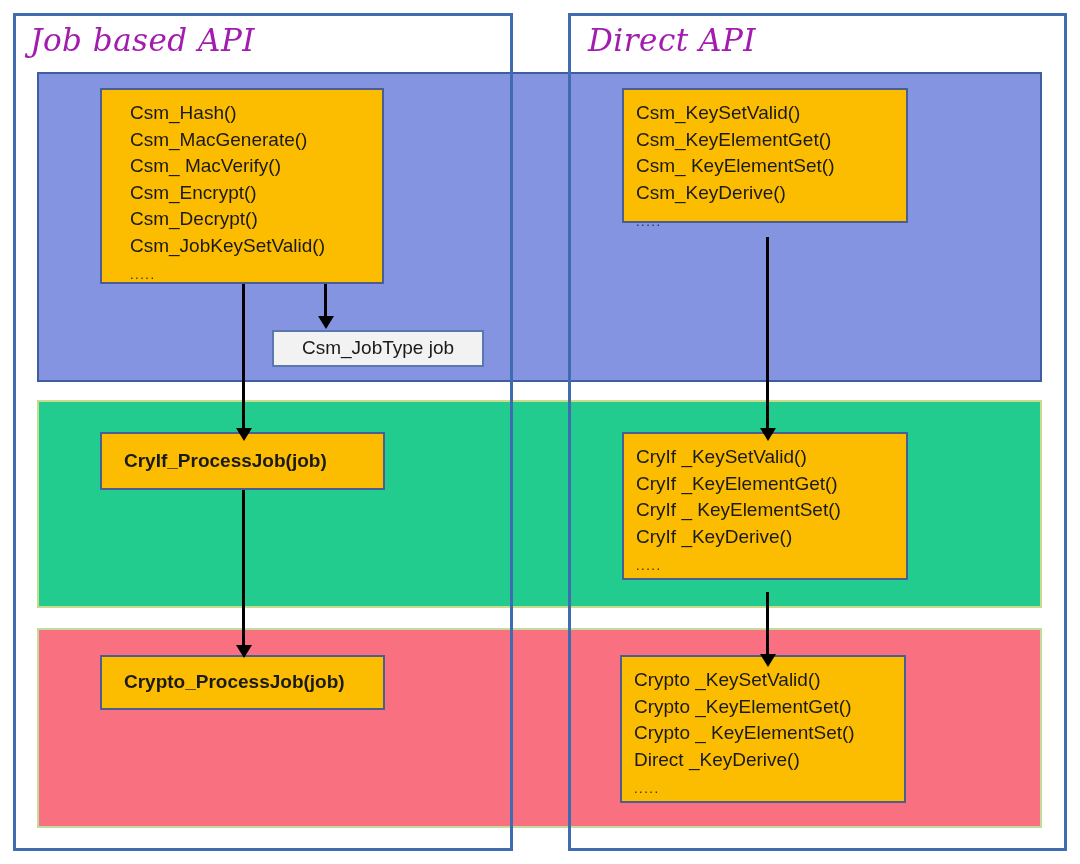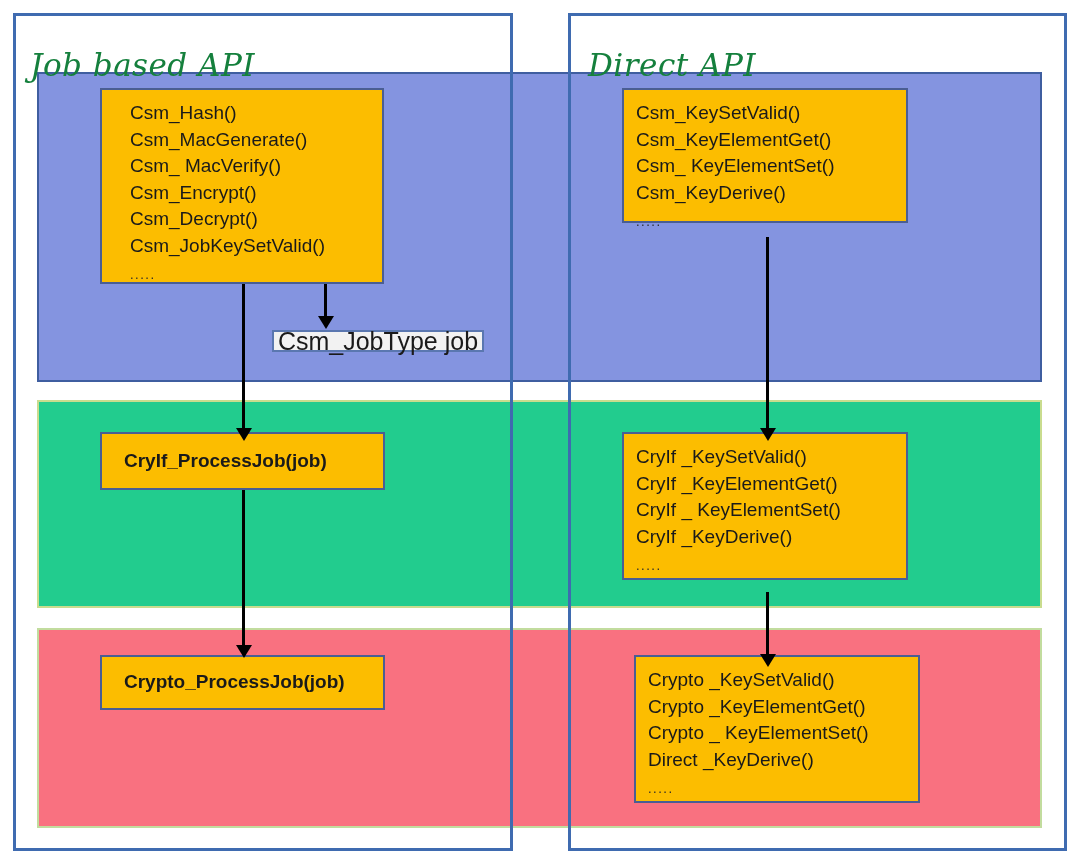--- a/index.html
+++ b/index.html
@@ -2,21 +2,21 @@
 <html><head>
 <meta charset="utf-8">
 <style>
   html,body{margin:0;padding:0;background:#ffffff;}
   #stage{position:relative;width:1080px;height:864px;background:#fff;
          font-family:"Liberation Sans","DejaVu Sans",sans-serif;overflow:hidden;}
 
   
   .api-frame{position:absolute;border:3px solid #3F6BB0;background:transparent;box-sizing:border-box;}
   .api-title{position:absolute;font-family:"DejaVu Serif",serif;font-style:italic;
-             font-size:31px;color:#15803d;letter-spacing:.5px;white-space:nowrap;margin-top:25px;}
+             font-size:31px;color:#a21caf;letter-spacing:.5px;white-space:nowrap;}
 
   
   .band{position:absolute;box-sizing:border-box;}
   .band.purple{background:#8494E0;border:2px solid #3F5EA0;}
   .band.green {background:#22CC8E;border:2px solid #C9DC8E;}
   .band.red   {background:#F97180;border:2px solid #C2DC9E;}
 
   
   .node{position:absolute;box-sizing:border-box;background:#FCBD00;
         border:2px solid #4A5E93;padding:10px 0 0 12px;
@@ -66,21 +66,21 @@
   <div class="node" style="left:100px;top:88px;width:284px;height:196px;padding-left:28px;">
     <span class="ln">Csm_Hash()</span>
     <span class="ln">Csm_MacGenerate()</span>
     <span class="ln">Csm_ MacVerify()</span>
     <span class="ln">Csm_Encrypt()</span>
     <span class="ln">Csm_Decrypt()</span>
     <span class="ln">Csm_JobKeySetValid()</span>
     <span class="ellip">.....</span>
   </div>
 
-  <div class="node plain" style="left:272px;top:330px;width:212px;height:22px;font-size:25px;">
+  <div class="node plain" style="left:272px;top:330px;width:212px;height:37px;font-size:19px;">
     <span>Csm_JobType job</span>
   </div>
 
   <div class="node single" style="left:100px;top:432px;width:285px;height:58px;">
     <span>CryIf_ProcessJob(job)</span>
   </div>
 
   <div class="node single" style="left:100px;top:655px;width:285px;height:55px;">
     <span>Crypto_ProcessJob(job)</span>
   </div>
@@ -94,21 +94,21 @@
   </div>
 
   <div class="node" style="left:622px;top:432px;width:286px;height:148px;">
     <span class="ln">CryIf _KeySetValid()</span>
     <span class="ln">CryIf _KeyElementGet()</span>
     <span class="ln">CryIf _ KeyElementSet()</span>
     <span class="ln">CryIf _KeyDerive()</span>
     <span class="ellip">.....</span>
   </div>
 
-  <div class="node" style="left:634px;top:655px;width:286px;height:148px;">
+  <div class="node" style="left:620px;top:655px;width:286px;height:148px;">
     <span class="ln">Crypto _KeySetValid()</span>
     <span class="ln">Crypto _KeyElementGet()</span>
     <span class="ln">Crypto _ KeyElementSet()</span>
     <span class="ln">Direct _KeyDerive()</span>
     <span class="ellip">.....</span>
   </div>
 
 </div>
 
 </body></html>

